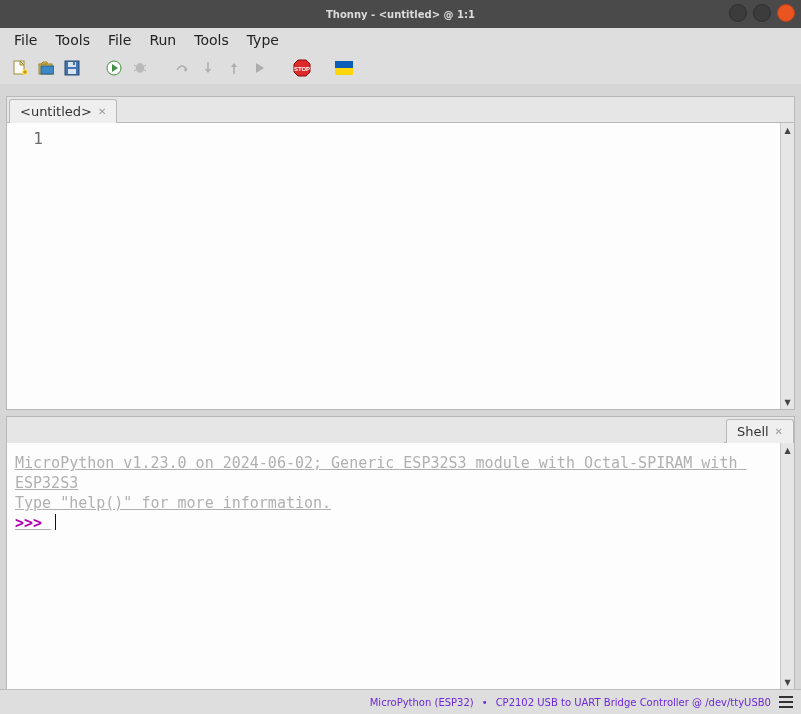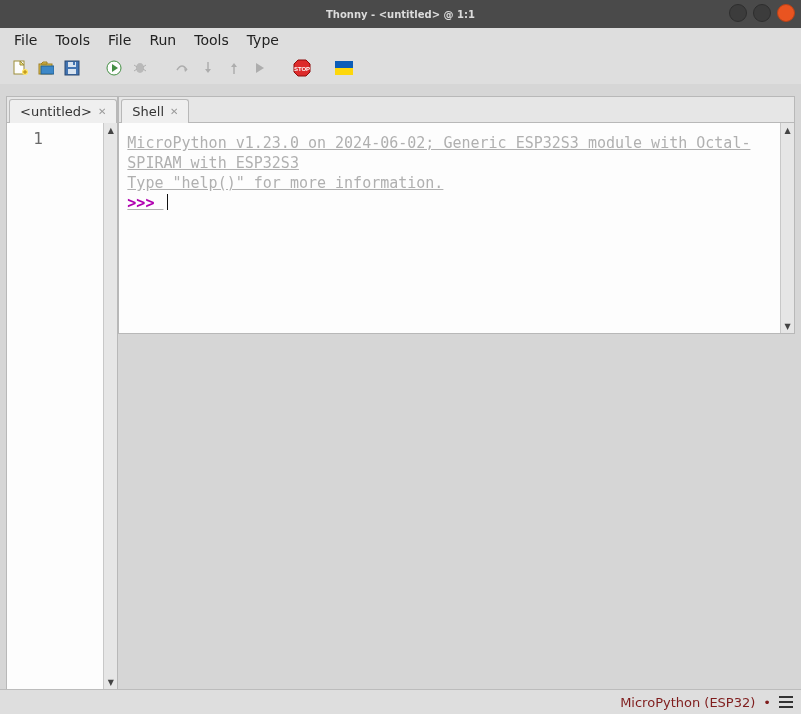--- a/index.html
+++ b/index.html
@@ -13,42 +13,42 @@
   .winbtn.dim { background: #3c3c3c; }
   
   .menubar { height: 24px; background: #dedede; display: flex; align-items: center; padding: 0 6px; font-size: 14px; color: #222; gap: 2px; }
   .menubar .menuitem { padding: 2px 8px; cursor: default; }
   
   .toolbar { height: 32px; background: #dedede; display: flex; align-items: center; padding: 0 10px; gap: 6px; }
   .tbtn { width: 20px; height: 20px; display: flex; align-items: center; justify-content: center; opacity: 0.95; }
   .tbtn.disabled { opacity: 0.35; }
   .tsep { width: 10px; }
   
-  .workarea { position: absolute; left: 6px; right: 6px; top: 96px; bottom: 24px; display: flex; gap: 0; }
+  .workarea { position: absolute; left: 6px; right: 6px; top: 96px; bottom: 24px; display: flex; flex-direction: column; gap: 6px; }
   
   .panel { background: #e6e6e6; border: 1px solid #b8b8b8; display: flex; flex-direction: column; }
   .editor-panel { flex: 1 1 auto; min-height: 0; }
   .tabstrip { height: 26px; display: flex; align-items: flex-end; padding-left: 2px; background: #e6e6e6; border-bottom: 1px solid #b8b8b8; }
   .tab { height: 24px; padding: 0 10px 0 10px; background: #efefef; border: 1px solid #b8b8b8; border-bottom: none; border-top-left-radius: 3px; border-top-right-radius: 3px; display: flex; align-items: center; gap: 6px; font-size: 13px; color: #333; margin-bottom: -1px; }
   .tab .close { font-size: 10px; color: #9a9a9a; }
   .editor-body { flex: 1; display: flex; background: #fdfdfd; position: relative; }
   .gutter { width: 52px; background: #fdfdfd; color: #6a6a6a; text-align: right; padding: 6px 16px 0 0; font-family: "DejaVu Sans Mono", "Liberation Mono", monospace; font-size: 16px; border-right: none; }
   .code { flex: 1; padding: 6px 6px 0 4px; font-family: "DejaVu Sans Mono", "Liberation Mono", monospace; font-size: 16px; white-space: pre; color: #222; overflow: hidden; }
   .vscroll { width: 14px; background: #e6e6e6; border-left: 1px solid #c8c8c8; position: relative; }
   .vscroll .arrow { position: absolute; left: 0; right: 0; height: 14px; display: flex; align-items: center; justify-content: center; font-size: 8px; color: #444; }
   .vscroll .arrow.up { top: 0; }
   .vscroll .arrow.down { bottom: 0; }
   
-  .shell-panel { height: 238px; }
+  .shell-panel { height: 274px; align-items: flex-end; }
   .shell-body { flex: 1; display: flex; background: #fdfdfd; }
   .shell-text { flex: 1; padding: 10px 8px; font-family: "DejaVu Sans Mono", "Liberation Mono", monospace; font-size: 15px; line-height: 20px; color: #b0b0b0; white-space: pre-wrap; word-break: break-word; text-decoration: underline; }
   .prompt { color: #b000b0; font-weight: bold; }
   .caret { display: inline-block; width: 1px; height: 16px; background: #111; vertical-align: -2px; margin-left: 4px; }
   
-  .statusbar { position: absolute; left: 0; right: 0; bottom: 0; height: 22px; background: #dedede; border-top: 1px solid #bcbcbc; display: flex; align-items: center; justify-content: flex-end; padding: 12px 8px; font-size: 13px; color: #7f1d1d; gap: 8px; }
+  .statusbar { position: absolute; left: 0; right: 0; bottom: 0; height: 22px; background: #dedede; border-top: 1px solid #bcbcbc; display: flex; align-items: center; justify-content: flex-end; padding: 12px 8px; font-size: 10px; color: #6d28d9; gap: 8px; }
   .menu-icon { width: 14px; height: 12px; display: inline-flex; flex-direction: column; justify-content: space-between; }
   .menu-icon span { height: 2px; background: #333; display: block; }
   svg { display: block; }
 </style>
 </head>
 <body>
 
 <div class="titlebar">
   <div class="title">Thonny  -  &lt;untitled&gt;  @ 1:1</div>
   <div class="winbtns">
@@ -184,18 +184,19 @@
         <div class="arrow up">▲</div>
         <div class="arrow down">▼</div>
       </div>
     </div>
   </div>
 </div>
 
 <div class="statusbar">
   <span>MicroPython (ESP32)</span>
   <span>•</span>
+  <span>CP2102 USB to UART Bridge Controller @ /dev/ttyUSB0</span>
   <span class="menu-icon">
       <span></span>
       <span></span>
       <span></span>
     </span>
 </div>
 
 </body></html>

